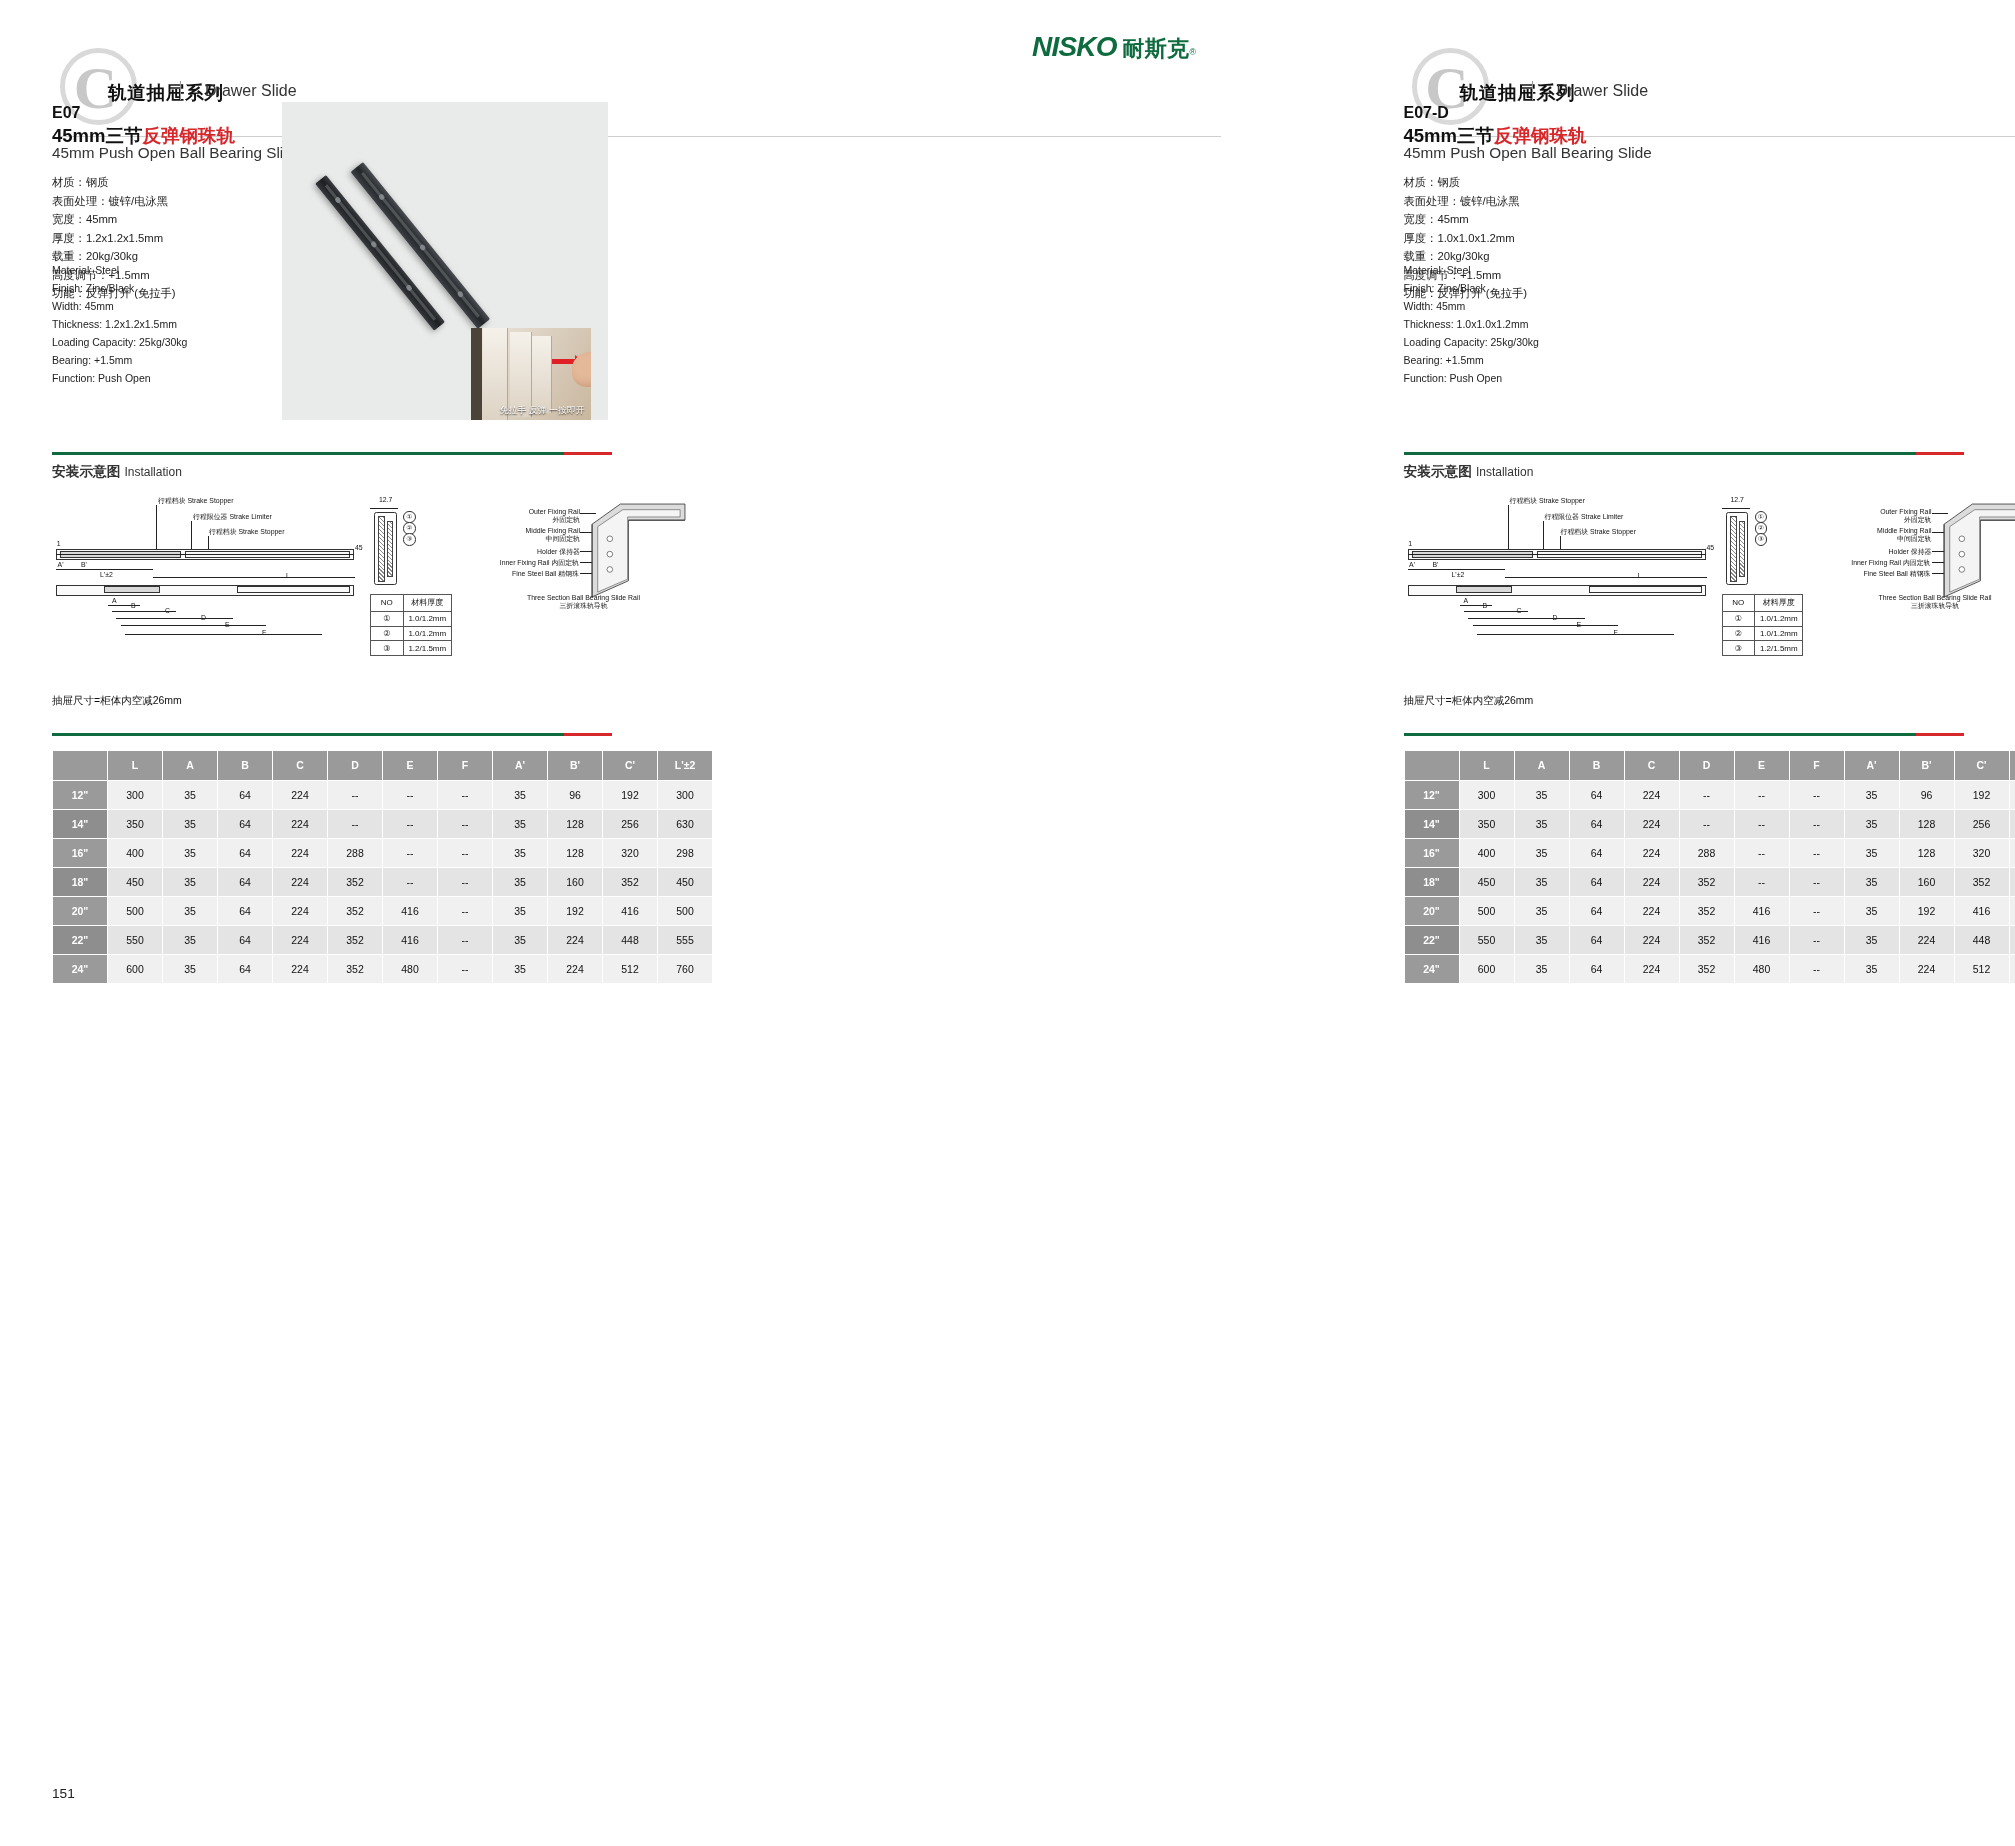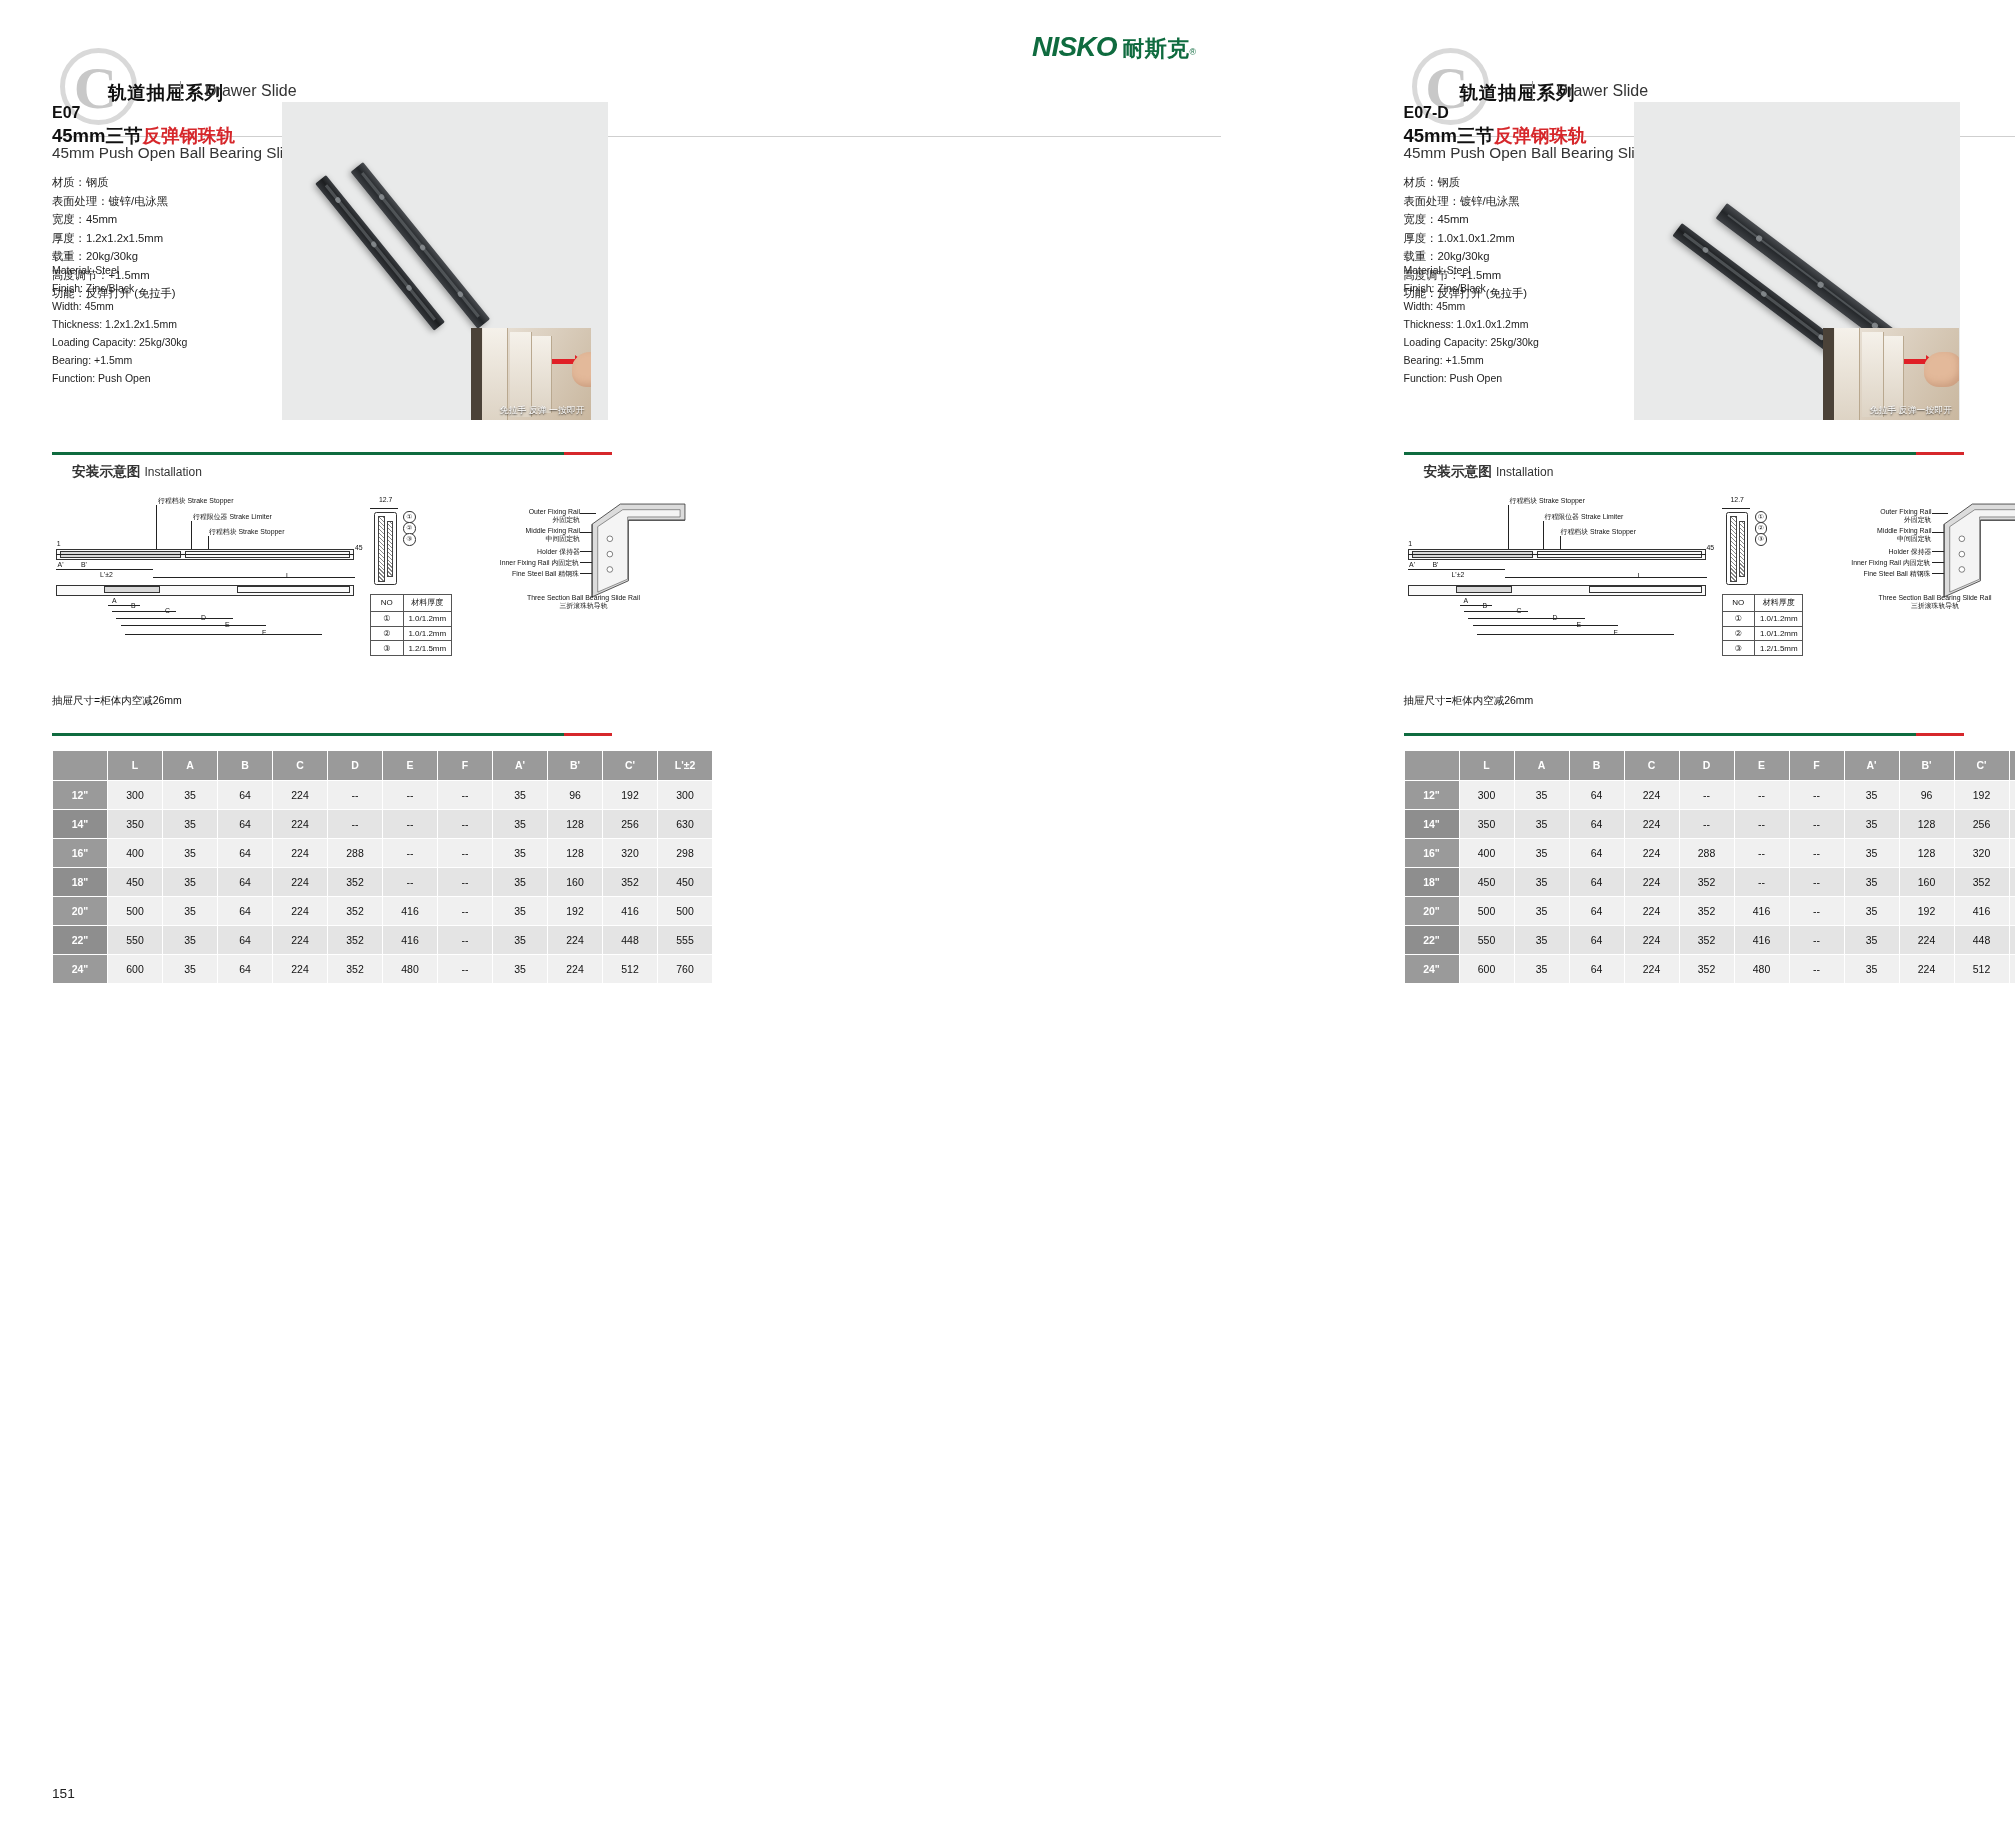--- a/index.html
+++ b/index.html
@@ -40,21 +40,21 @@
   .photo .panel{position:absolute;background:linear-gradient(180deg,#f5f1ea,#ddd3c4);border-right:1.2px solid #b9a88f;}
   .photo .darkslot{position:absolute;background:#4b4238;}
   .photo .hand{position:absolute;background:#e3b99a;border-radius:48% 40% 45% 40%;box-shadow:inset -3.2px -3.2px 7.3px rgba(160,110,80,.35);}
   .photo .redarrow{position:absolute;height:4.8px;background:#e01f26;}
   .photo .redarrow:after{content:"";position:absolute;right:-8px;top:-3.6px;border-left:8.9px solid #e01f26;border-top:6px solid transparent;border-bottom:6px solid transparent;}
   .photo-cap{position:absolute;right:6.4px;bottom:4px;font-size:8.9px;color:#fff;text-shadow:0 0.8px 1.6px rgba(0,0,0,.8);white-space:nowrap;}
 
   
   .divider{position:absolute;height:3.2px;background:#0f6b3f;}
   .divider .red{position:absolute;right:0;top:0;width:48px;height:3.2px;background:#d6272b;}
-  .sec-title{position:absolute;font-size:13.7px;font-weight:700;color:#111;white-space:nowrap;margin-left:20px;}
+  .sec-title{position:absolute;font-size:13.7px;font-weight:700;color:#111;white-space:nowrap;}
   .sec-title span{font-weight:400;font-size:12px;color:#333;margin-left:4px;}
 
   
   .draw{position:absolute;}
   .dl{position:absolute;background:#222;}
   .dl.h{height:0.8px;}
   .dl.v{width:0.8px;}
   .dlab{position:absolute;font-size:8px;color:#111;white-space:nowrap;}
   .dlab.sm{font-size:6.9px;}
   .rail{position:absolute;border:0.8px solid #333;background:#fafafa;box-sizing:border-box;}
@@ -408,44 +408,20 @@
 高度调节：+1.5mm
 功能：反弹打开 (免拉手)</div>
       <div class="spec-en" style="left:52px;top:261px;">Material: Steel
 Finish: Zinc/Black
 Width: 45mm
 Thickness: 1.0x1.0x1.2mm
 Loading Capacity: 25kg/30kg
 Bearing: +1.5mm
 Function: Push Open</div>
 
-      <div class="hero" style="left:282px;top:102px;width:326px;height:318px;">
-        <div class="slide-img" style="left:48px;top:121px;width:246px;height:16px;transform:rotate(37deg);transform-origin:0 0;">
-          <div class="slide-strip" style="left:8px;top:6.4px;width:230px;"></div>
-          <div class="slide-hole" style="left:32px;top:4.8px;"></div>
-          <div class="slide-hole" style="left:105px;top:4.8px;"></div>
-          <div class="slide-hole" style="left:177px;top:4.8px;"></div>
-        </div>
-        <div class="slide-img b" style="left:93px;top:101px;width:242px;height:18.5px;transform:rotate(37deg);transform-origin:0 0;">
-          <div class="slide-strip" style="left:8px;top:7.7px;width:226px;"></div>
-          <div class="slide-hole" style="left:44px;top:6px;"></div>
-          <div class="slide-hole" style="left:121px;top:6px;"></div>
-          <div class="slide-hole" style="left:189px;top:6px;"></div>
-        </div>
-        <div class="photo" style="left:189px;top:226px;width:136px;height:93px;">
-          <div class="wall"></div>
-          <div class="panel" style="left:12px;top:0;width:24px;height:93px;"></div>
-          <div class="panel" style="left:39px;top:4px;width:21px;height:85px;"></div>
-          <div class="panel" style="left:61px;top:8px;width:19.3px;height:77px;"></div>
-          <div class="darkslot" style="left:0px;top:0;width:11.3px;height:93px;"></div>
-          <div class="redarrow" style="left:81px;top:31px;width:22.6px;"></div>
-          <div class="hand" style="left:101px;top:24px;width:38px;height:35px;"></div>
-          <div class="photo-cap">免拉手 反弹一按即开</div>
-        </div>
-      </div>
 
       <div class="divider" style="left:52px;top:452px;width:560px;">
           <div class="red"></div>
         </div>
       <div class="sec-title" style="left:52px;top:463px;"><span style="font-weight:700;font-size:13.7px;margin:0">安装示意图</span><span>Installation</span></div>
 
       <div class="draw" style="left:52px;top:496px;width:560px;height:193px;">
         <div class="dlab sm" style="left:106px;top:0px;"><span>行程档块</span> <span>Strake Stopper</span></div>
         <div class="dlab sm" style="left:141px;top:16px;"><span>行程限位器</span> <span>Strake Limiter</span></div>
         <div class="dlab sm" style="left:157px;top:31px;"><span>行程档块</span> <span>Strake Stopper</span></div>

